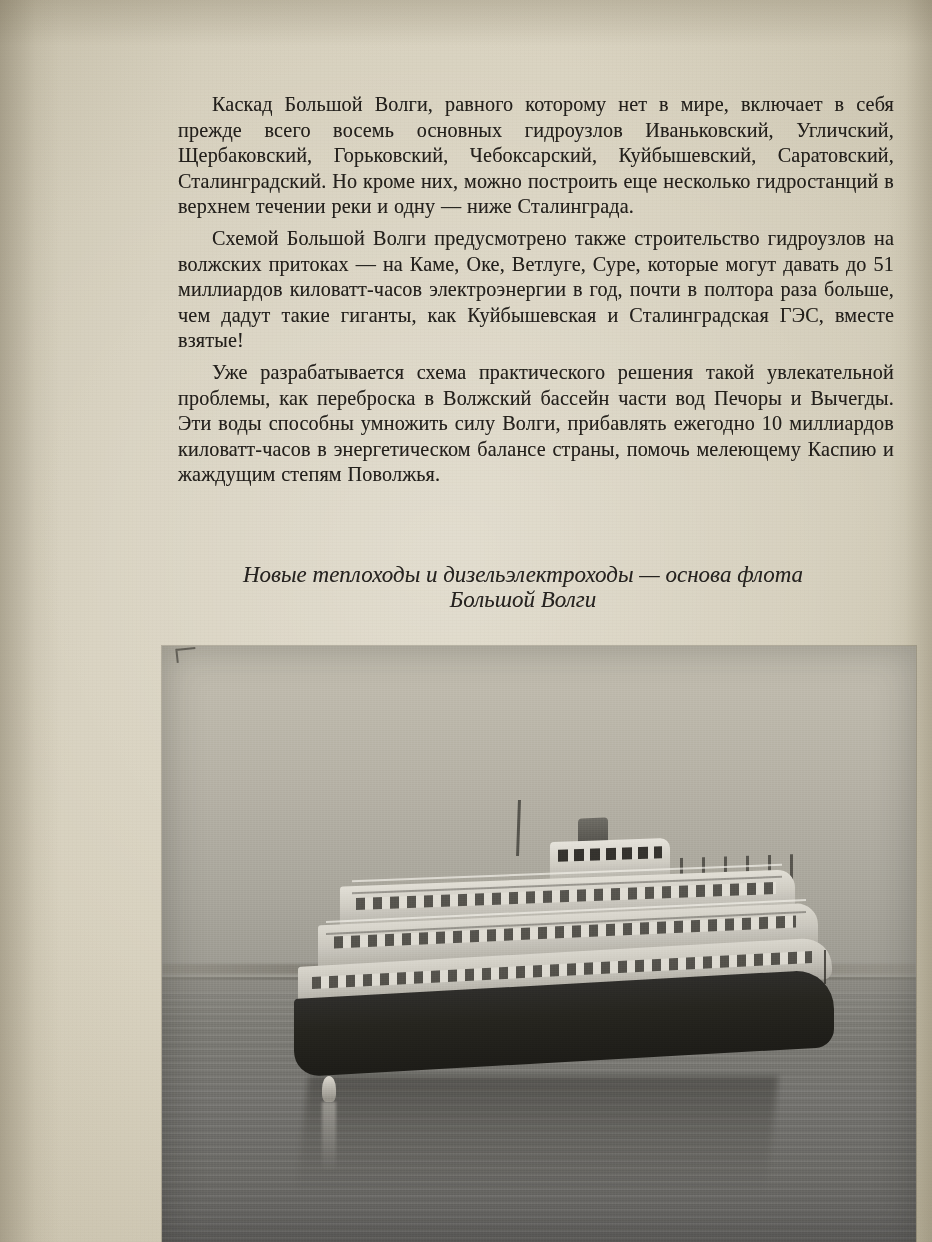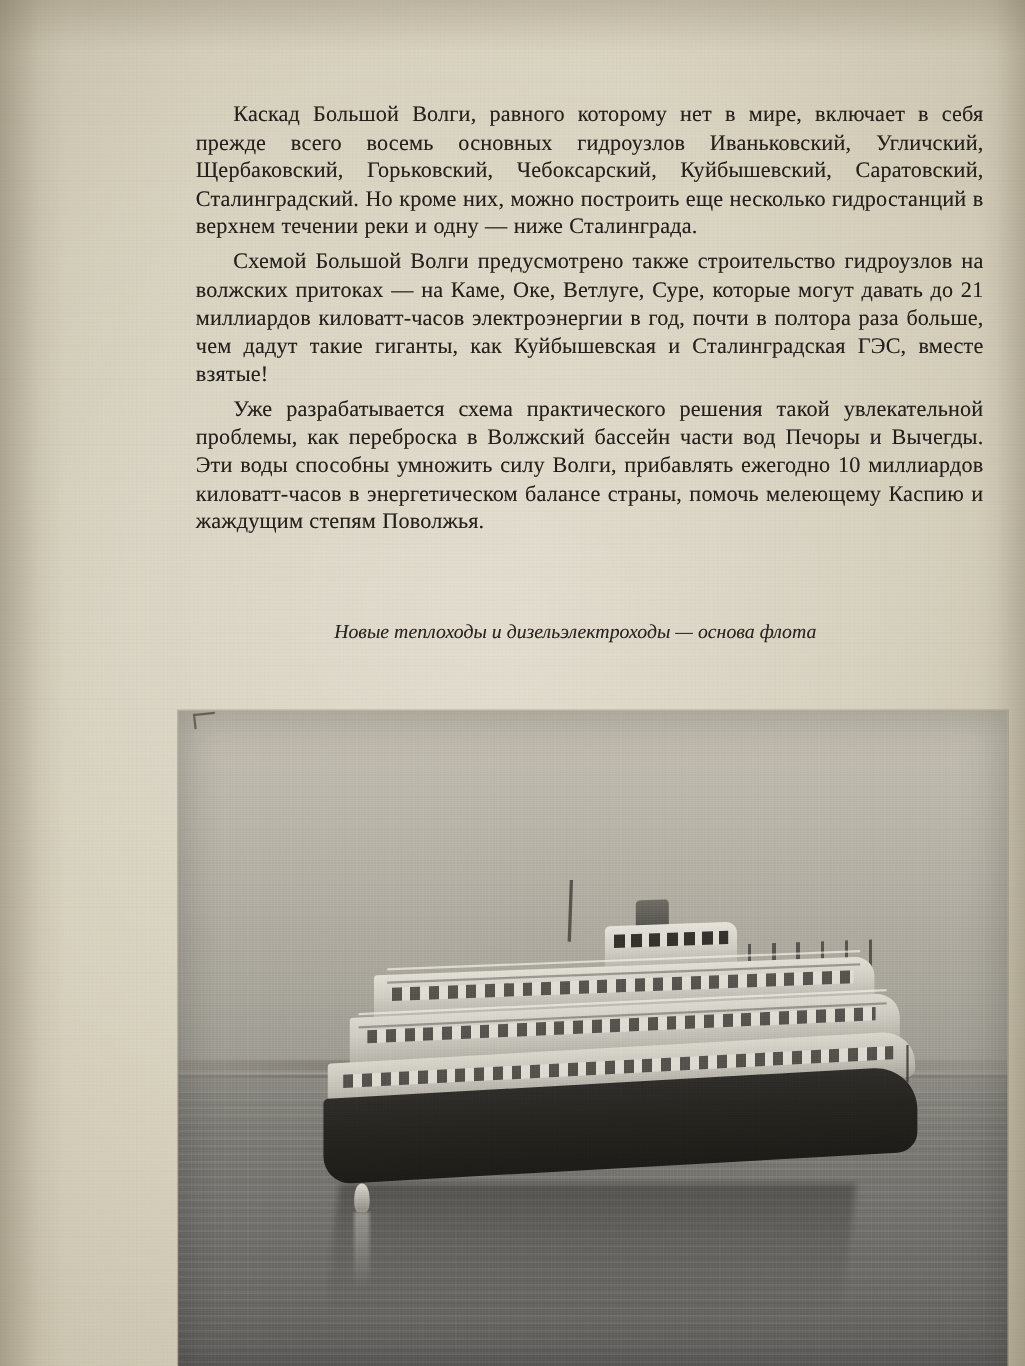--- a/index.html
+++ b/index.html
@@ -77,21 +77,21 @@
   }
   p.para + p.para { margin-top: 6px; }
 
   .caption {
     position: absolute;
     left: 165px;
     top: 562px;
     width: 716px;
     text-align: center;
     font-style: italic;
-    font-size: 18px;
+    font-size: 23px;
     line-height: 25px;
     color: #262320;
     text-shadow: 0 0 0.6px rgba(40,35,28,0.3);
   }
 
   .photo-frame {
     position: absolute;
     left: 162px;
     top: 646px;
     width: 754px;
@@ -279,26 +279,27 @@
   <div class="grain"></div>
   <div class="edge-top"></div>
   <div class="edge-left"></div>
   <div class="edge-right"></div>
 </div>
 
 <div class="content">
 
   <div class="text-block">
     <p class="para">Каскад Большой Волги, равного которому нет в мире, включает в себя прежде всего восемь основных гидроузлов Иваньковский, Угличский, Щербаковский, Горьковский, Чебоксарский, Куйбышевский, Саратовский, Сталинградский. Но кроме них, можно построить еще несколько гидростанций в верхнем течении реки и одну — ниже Сталинграда.</p>
-    <p class="para">Схемой Большой Волги предусмотрено также строительство гидроузлов на волжских притоках — на Каме, Оке, Ветлуге, Суре, которые могут давать до 21 миллиардов киловатт-часов электроэнергии в год, почти в полтора раза больше, чем дадут такие гиганты, как Куйбышевская и Сталинградская ГЭС, вместе взятые!</p>
+    <p class="para">Схемой Большой Волги предусмотрено также строительство гидроузлов на волжских притоках — на Каме, Оке, Ветлуге, Суре, которые могут давать до 51 миллиардов киловатт-часов электроэнергии в год, почти в полтора раза больше, чем дадут такие гиганты, как Куйбышевская и Сталинградская ГЭС, вместе взятые!</p>
     <p class="para">Уже разрабатывается схема практического решения такой увлекательной проблемы, как переброска в Волжский бассейн части вод Печоры и Вычегды. Эти воды способны умножить силу Волги, прибавлять ежегодно 10 миллиардов киловатт-часов в энергетическом балансе страны, помочь мелеющему Каспию и жаждущим степям Поволжья.</p>
   </div>
 
   <div class="caption">
     <div>Новые теплоходы и дизельэлектроходы — основа флота</div>
+    <div>Большой Волги</div>
   </div>
 
   <div class="photo-frame">
     <div class="photo">
       <div class="sky"></div>
       <div class="far-shore"></div>
       <div class="horizon"></div>
       <div class="water"></div>
       <div class="water-bands"></div>
 

